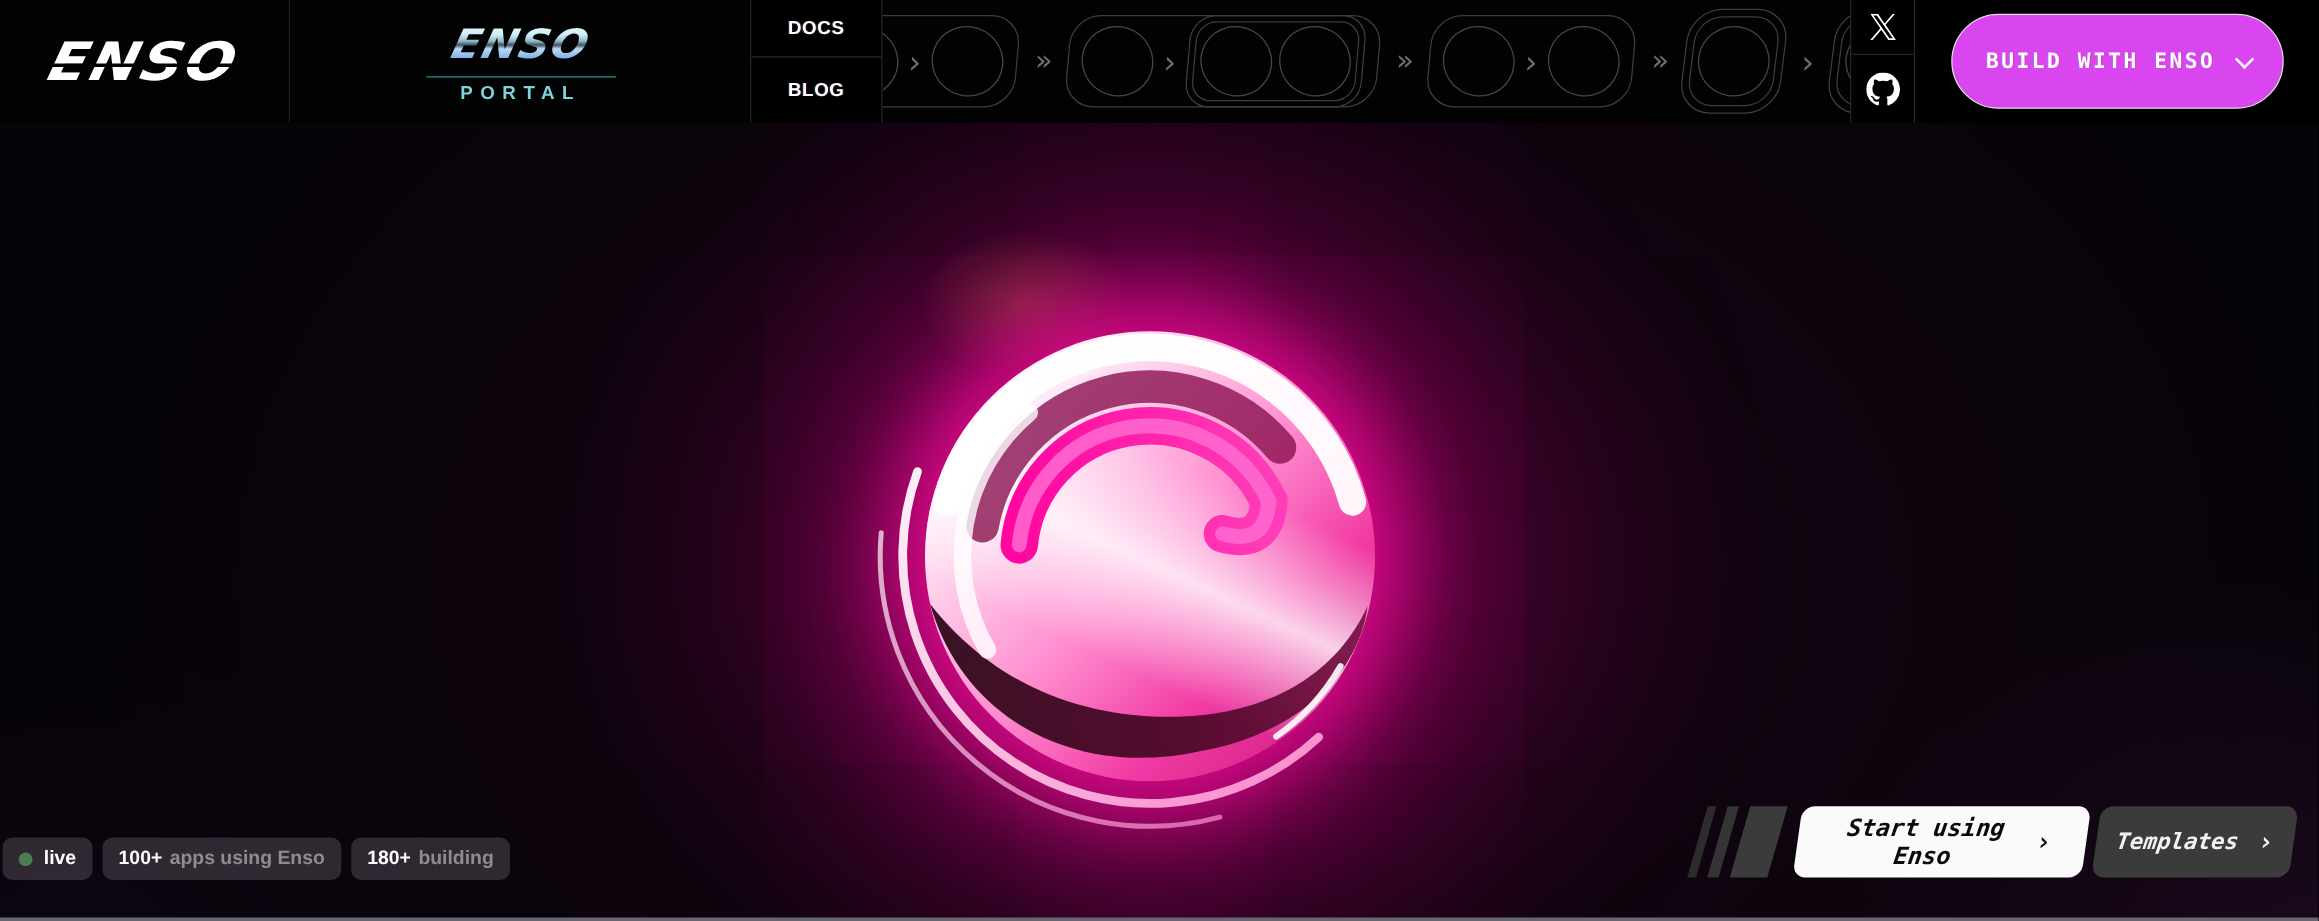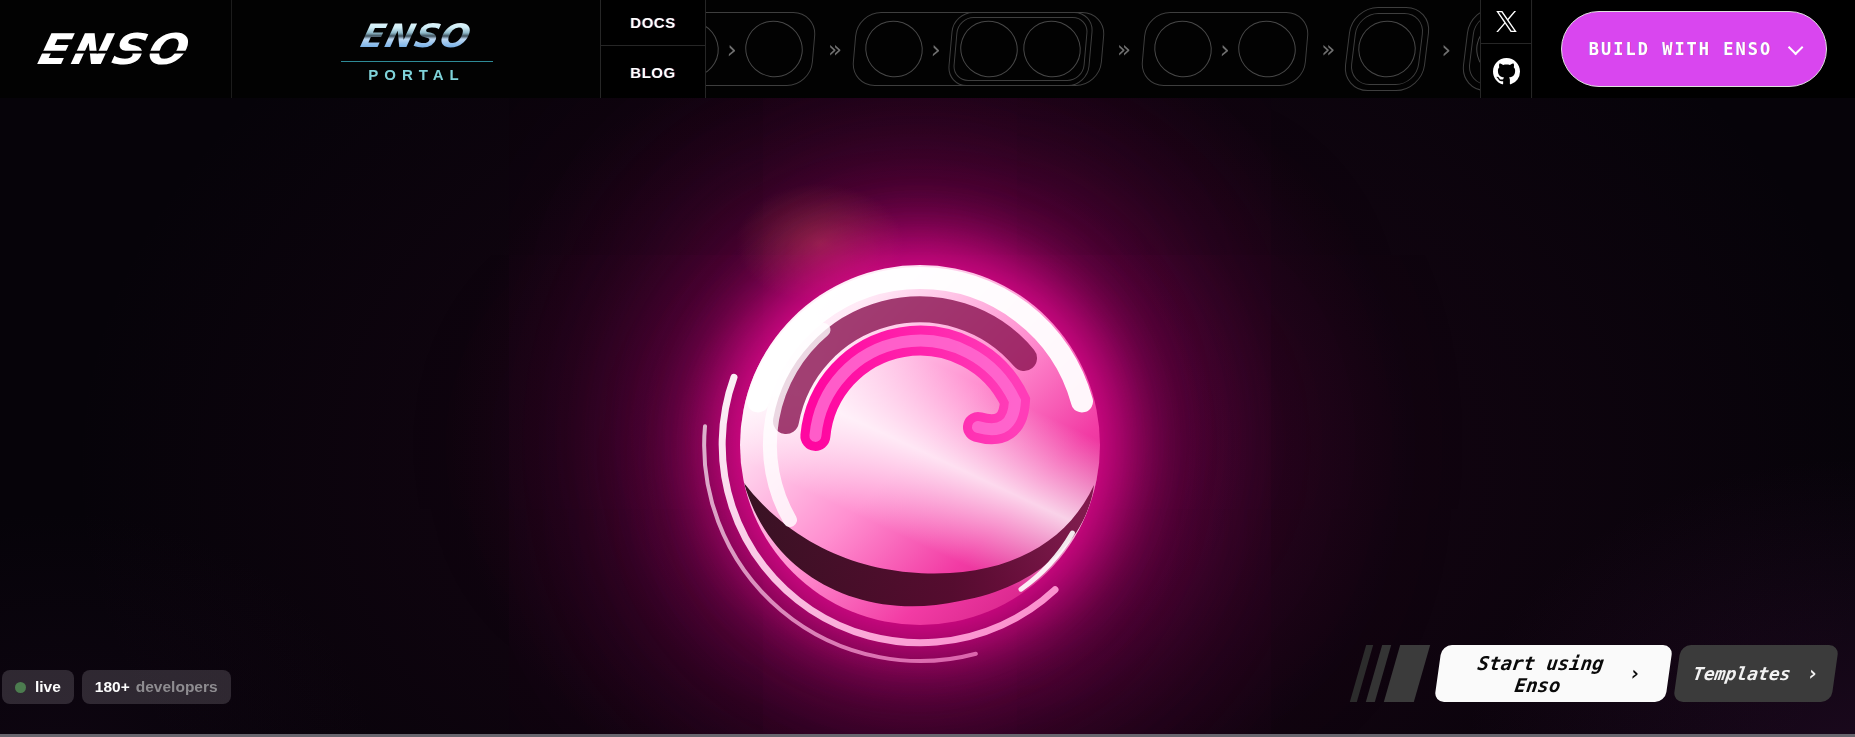--- a/index.html
+++ b/index.html
@@ -238,22 +238,26 @@
       <path d="M -215 -18.8 A 216 216 0 0 0 55.9 208.7" stroke="url(#arcG)" stroke-width="4" fill="none" stroke-linecap="round" opacity=".7"></path>
       <path d="M 152.4 88 A 176 176 0 0 1 101 144.2" stroke="#ffffff" stroke-width="5" fill="none" stroke-linecap="round" opacity=".9"></path>
     </svg>
 
     <div class="stats">
       <div class="stat">
         <span class="live-dot" style="background: rgb(76, 124, 79);"></span>
         <span class="live-label">live</span>
       </div>
       <div class="stat">
+        <span class="hl">100+</span>
+        <span>apps using Enso</span>
+      </div>
+      <div class="stat">
         <span class="hl">180+</span>
-        <span>developers</span>
+        <span>building</span>
       </div>
     </div>
 
     <div class="cta">
       <div class="speed">
           <i></i>
           <i></i>
           <i></i>
         </div>
       <button class="cta-btn btn-start">

